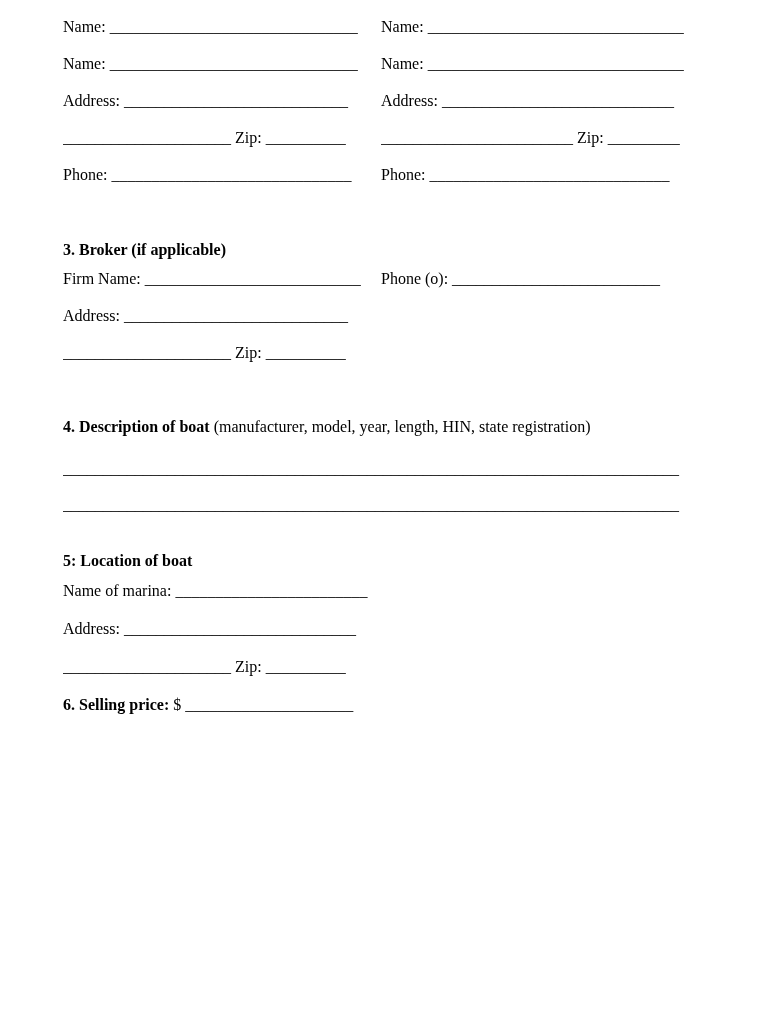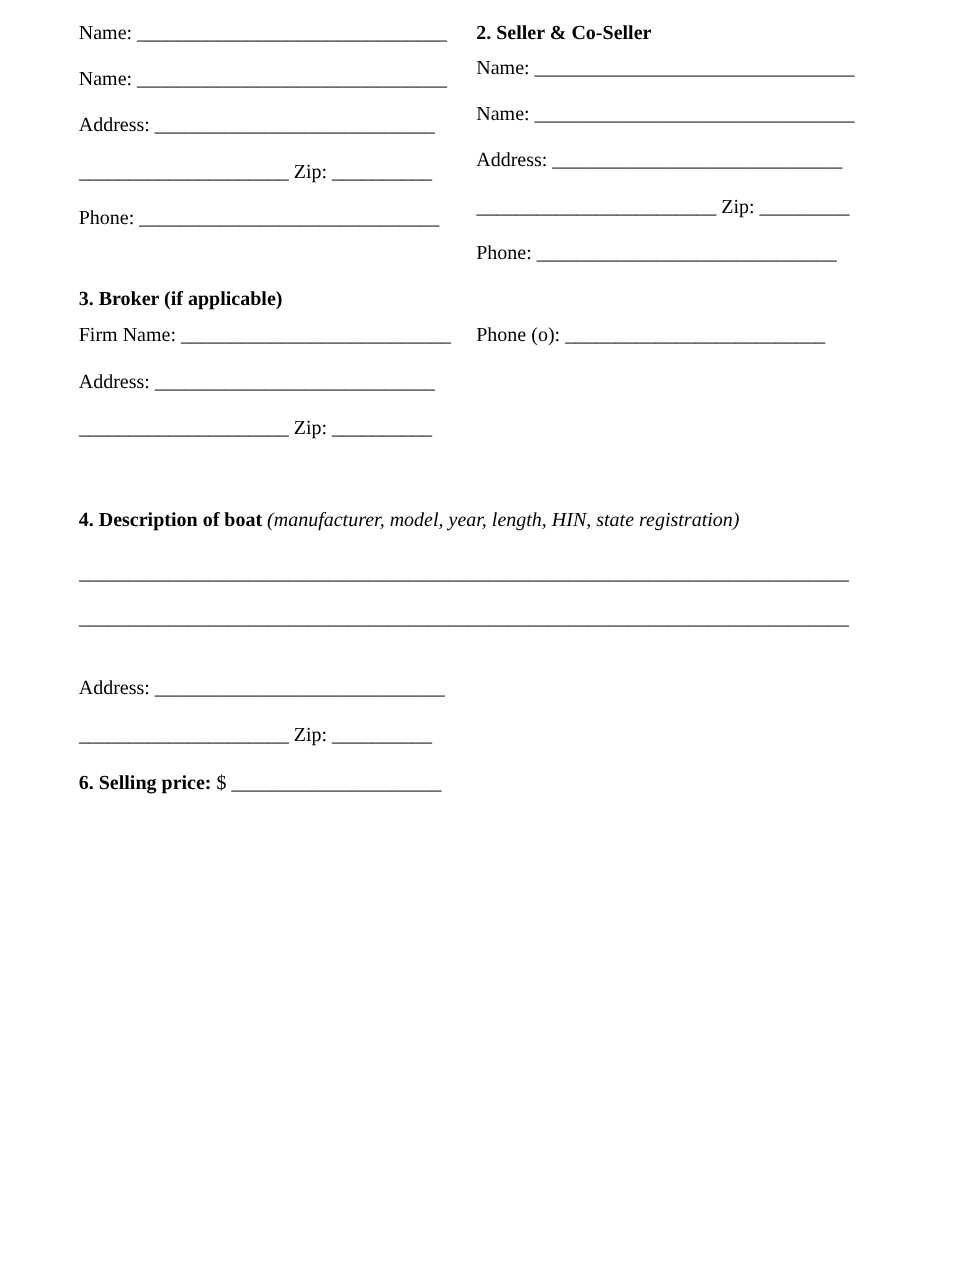--- a/index.html
+++ b/index.html
@@ -23,24 +23,24 @@
   }
   .row { margin-bottom: 15px; white-space: nowrap; overflow: hidden; }
   .date-row { margin-top: 21px; }
   .grid {
     display: grid;
     grid-template-columns: 298px 326px;
     column-gap: 20px;
   }
   .parties { margin-top: 16px; }
   .heading { font-weight: bold; margin-bottom: 6px; line-height: 22px; }
-  .sec3 { }
+  .sec3 { margin-top: 38px; }
   .sec3 .heading { margin-bottom: 7px; }
   .sec4-heading { margin-top: 37px; font-weight: bold; white-space: nowrap; }
-  .sec4-heading .normal { font-weight: normal; font-style: italic; }
+  .sec4-heading .normal { font-weight: normal; }
   .full-line { margin-top: 14px; white-space: nowrap; overflow: hidden; }
   .full-line.first { margin-top: 20px; }
   .sec5 { margin-top: 34px; }
   .sec5 .heading { margin-bottom: 8px; }
   .sec5 .row { margin-bottom: 16px; }
   .sec6 { margin-top: 14px; white-space: nowrap; font-family: Liberation Serif, serif; }
   .b { font-weight: bold; }
   .blank { letter-spacing: 0; }
 </style>
 </head>
@@ -68,21 +68,20 @@
         <span class="blank">_____________________</span>
         <span>Zip:</span>
         <span class="blank">__________</span>
       </div>
       <div class="row">
         <span>Phone:</span>
         <span class="blank">______________________________</span>
       </div>
     </div>
     <div class="col">
-      <div class="heading">2. Seller &amp; Co-Seller</div>
       <div class="row">
         <span>Name:</span>
         <span class="blank">________________________________</span>
       </div>
       <div class="row">
         <span>Name:</span>
         <span class="blank">________________________________</span>
       </div>
       <div class="row">
         <span>Address:</span>
@@ -129,20 +128,25 @@
 
   <div>
     <div class="sec4-heading">
       <span class="b">4. Description of boat</span><span class="normal"> (manufacturer, model, year, length, HIN, state registration)</span>
     </div>
     <div class="full-line first blank">_____________________________________________________________________________</div>
     <div class="full-line blank">_____________________________________________________________________________</div>
   </div>
 
   <div class="sec5">
+    <div class="heading">5: Location of boat</div>
+    <div class="row">
+      <span>Name of marina:</span>
+      <span class="blank">________________________</span>
+    </div>
     <div class="row">
       <span>Address:</span>
       <span class="blank">_____________________________</span>
     </div>
     <div class="row">
       <span class="blank">_____________________</span>
       <span>Zip:</span>
       <span class="blank">__________</span>
     </div>
   </div>

